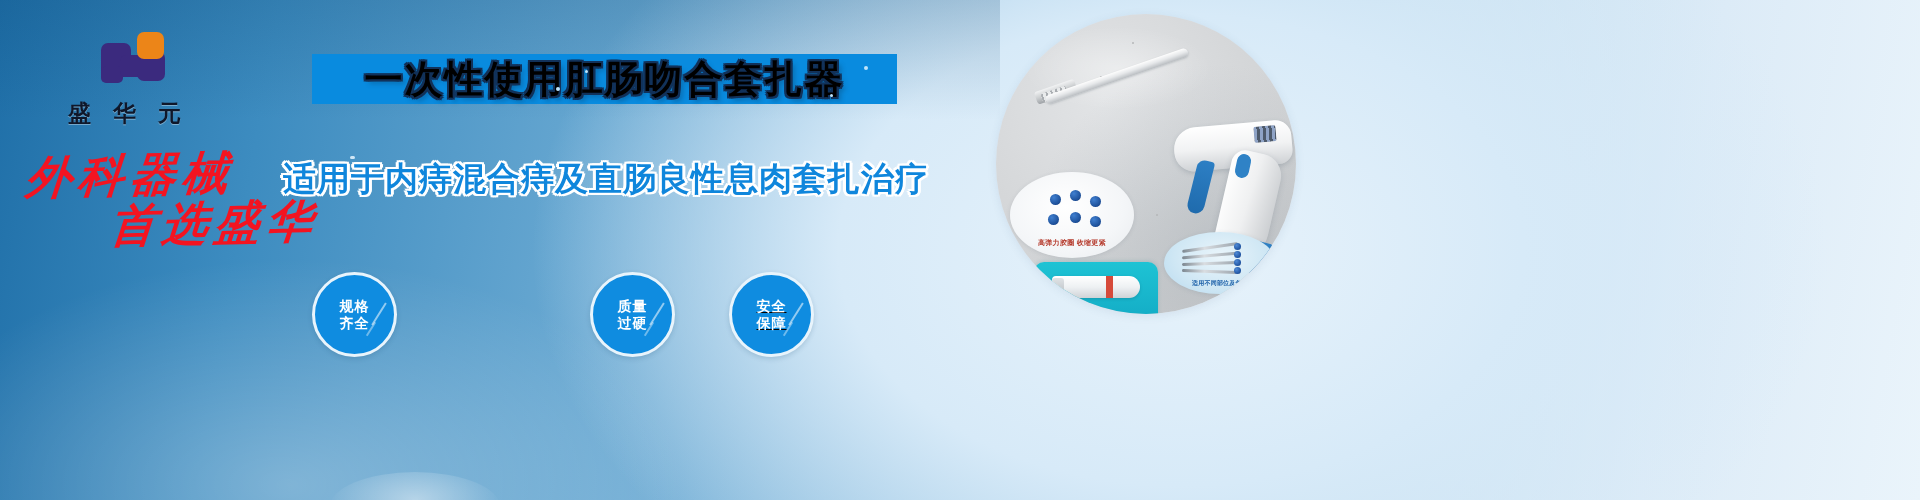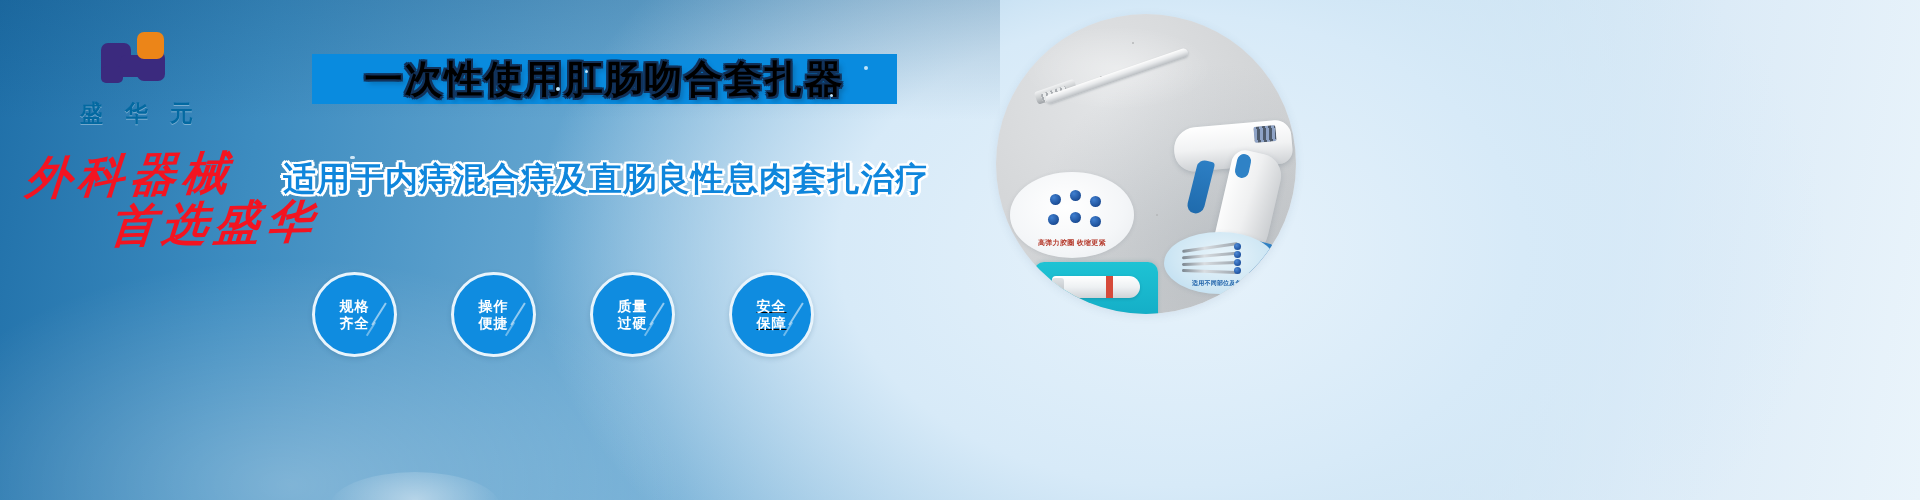--- a/index.html
+++ b/index.html
@@ -26,21 +26,21 @@
   
   .logo-block{ position:absolute; left:68px; top:30px; width:132px; }
   .logo-mark{ position:relative; width:74px; height:62px; margin:0 auto; }
   .lm{ position:absolute; border-radius:7px; }
   .lm-a{ left:4px;  top:13px; width:30px; height:34px; background:#3b2a7e; }
   .lm-b{ left:23px; top:25px; width:30px; height:22px; background:#3b2a7e; border-radius:6px;}
   .lm-c{ left:40px; top:2px;  width:27px; height:27px; background:#ec8518; }
   .lm-d{ left:40px; top:21px; width:28px; height:30px; background:#3b2a7e; }
   .lm-e{ left:4px;  top:36px; width:22px; height:17px; background:#3b2a7e; border-radius:5px;}
   .logo-text{
-    margin-top:6px; text-align:right; color:#0369a1;
+    margin-top:6px; text-align:left; color:#0f172a;
     font-size:23px; font-weight:bold; letter-spacing:7px;
     font-family:"DejaVu Serif","Liberation Serif",serif;
     text-shadow:0 1px 0 rgba(255,255,255,.35);
   }
 
   
   .callig{ position:absolute; left:0; top:152px; width:340px; color:#f31421;
            font-family:"DejaVu Serif","Liberation Serif",serif; font-weight:bold;
            font-style:italic; line-height:1; }
   .callig .l1{ position:absolute; left:26px; top:0;  font-size:46px; letter-spacing:6px;
@@ -281,24 +281,20 @@
 <div class="sparkle sp4"></div>
 <div class="sparkle sp5"></div>
 
 <div class="subtitle">适用于内痔混合痔及直肠良性息肉套扎治疗</div>
 
 <div class="badges">
   <div class="badge b0">
     <span>规格</span>
     <span>齐全</span>
   </div>
-  <div class="badge b1">
-    <span>操作</span>
-    <span>便捷</span>
-  </div>
   <div class="badge b2">
     <span>质量</span>
     <span>过硬</span>
   </div>
   <div class="badge b3">
     <span>安全</span>
     <span>保障</span>
   </div>
 </div>
 

